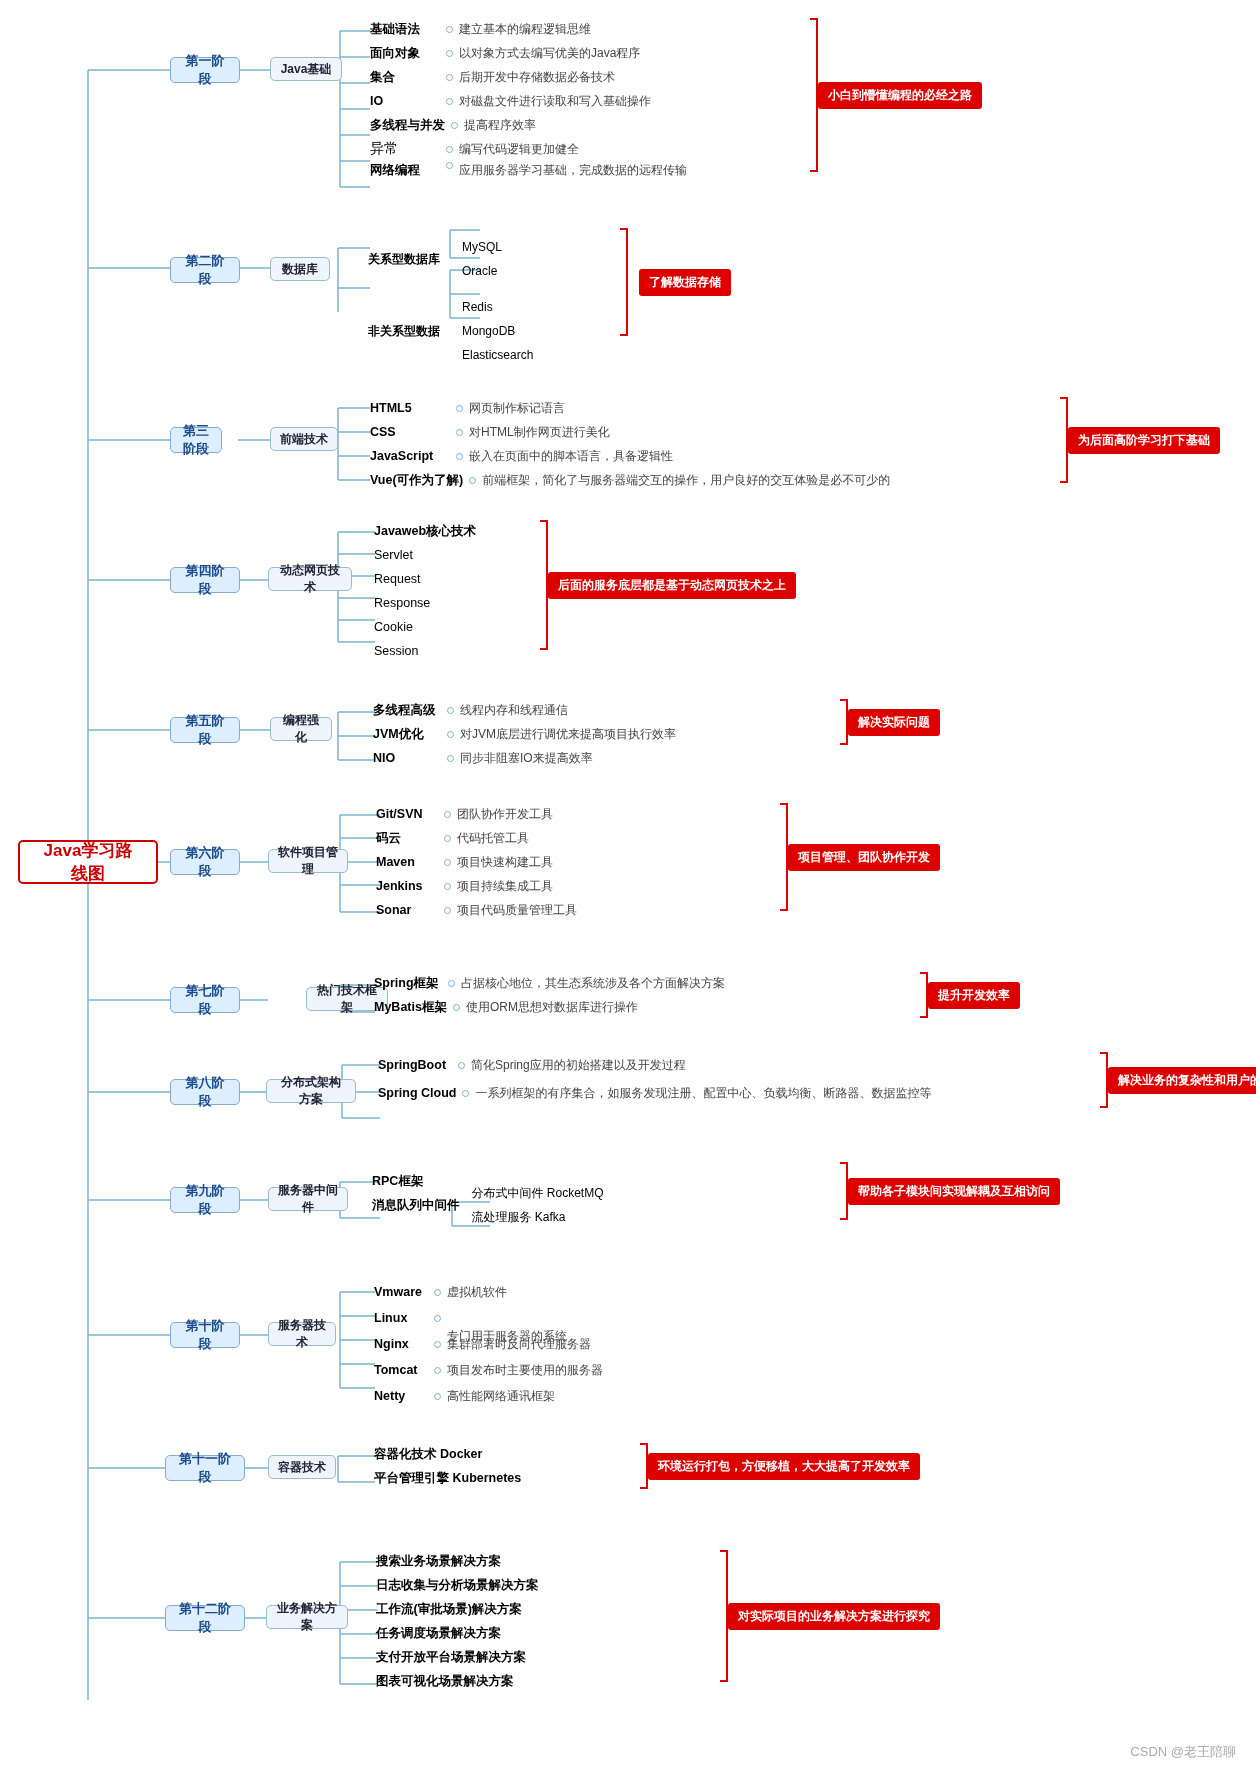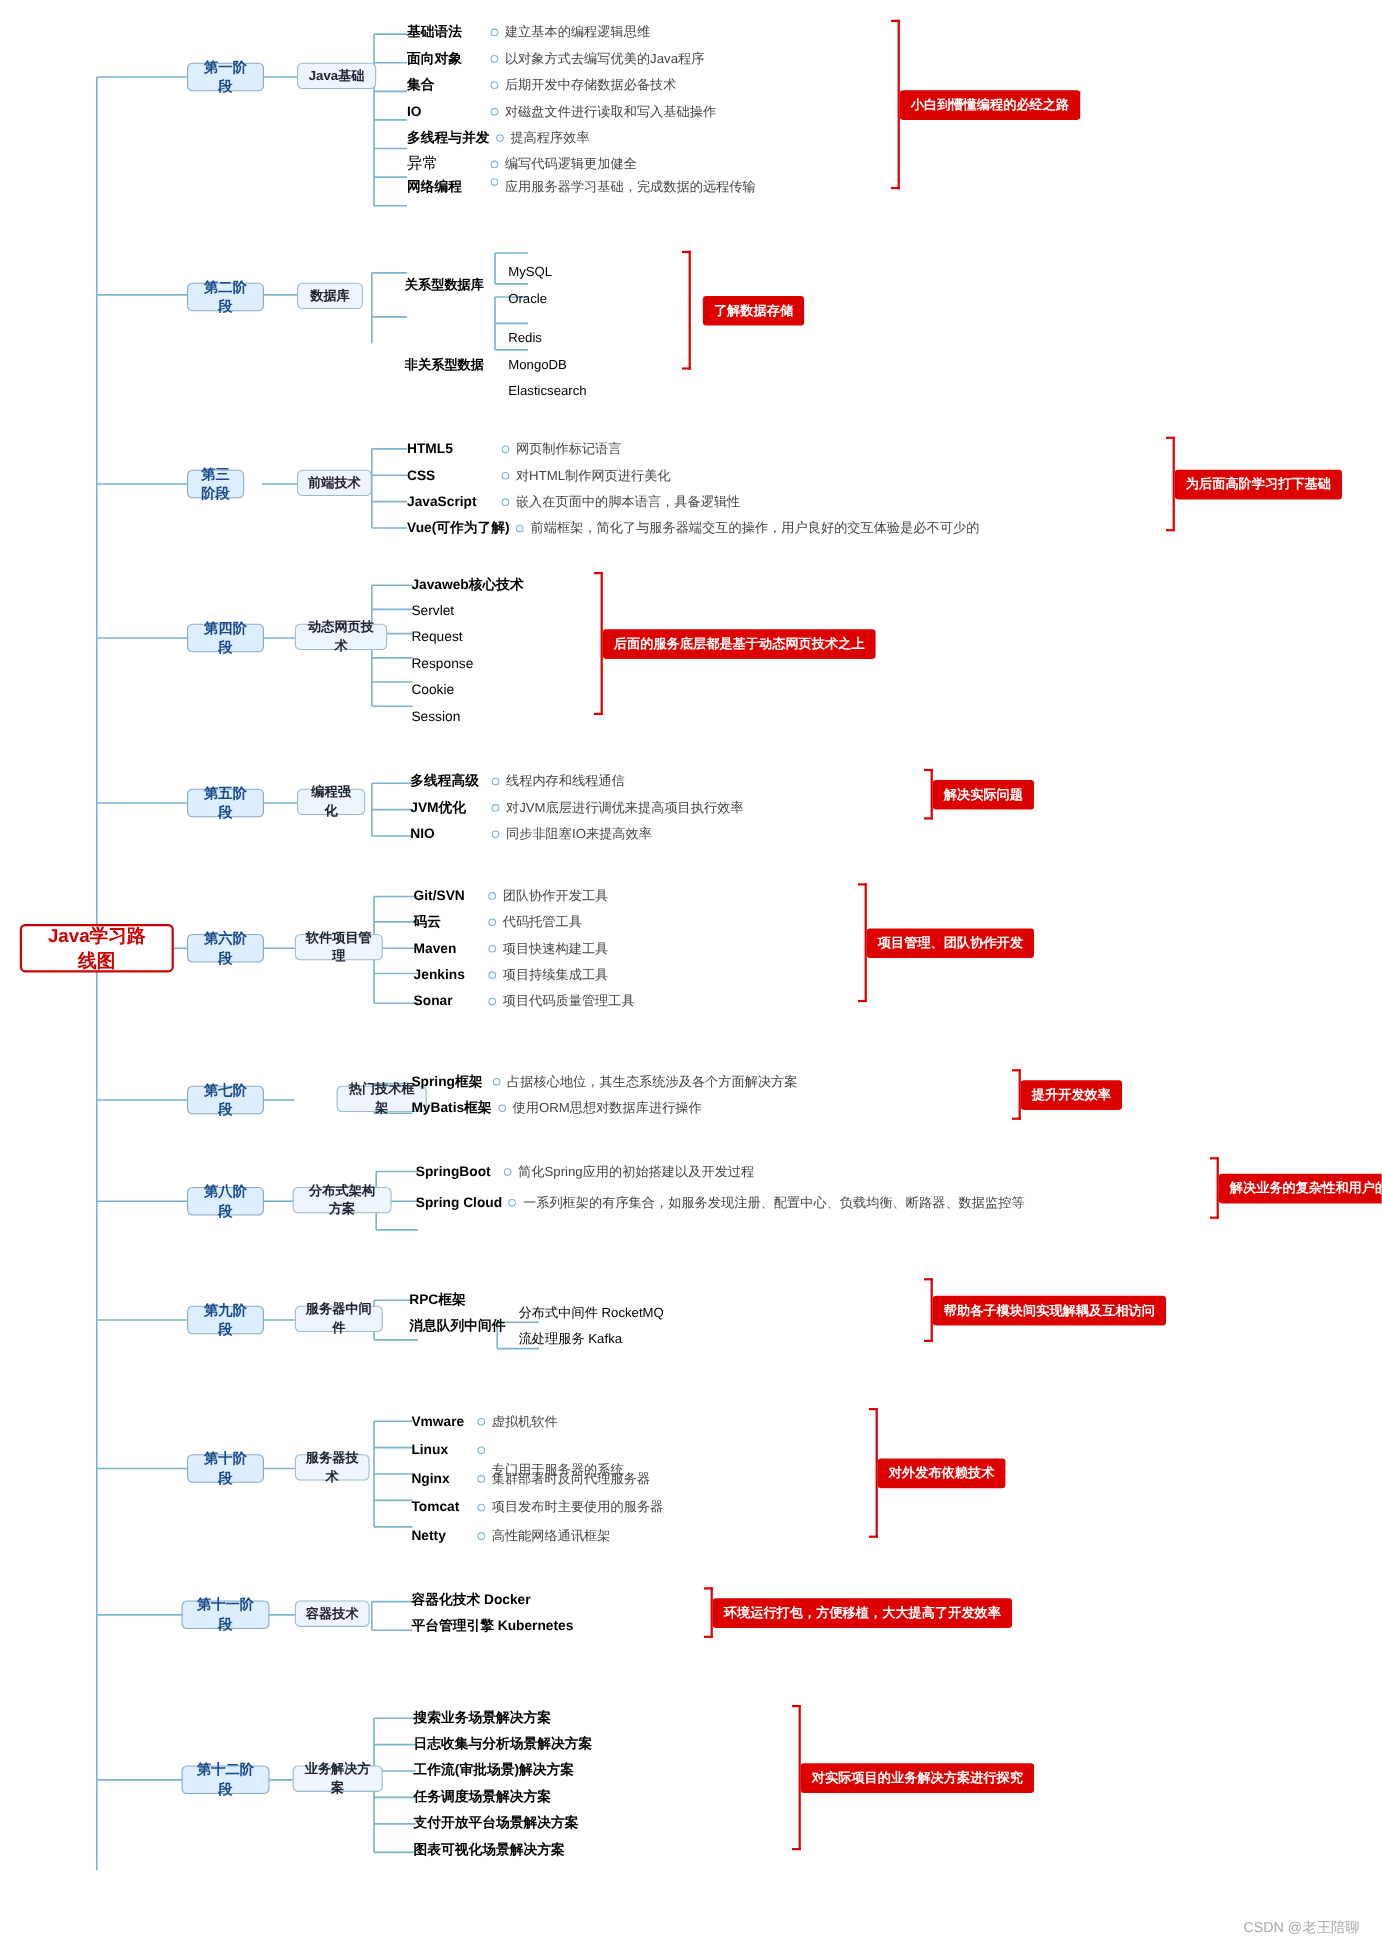--- a/index.html
+++ b/index.html
@@ -593,26 +593,20 @@
       <span style="font-size:12px;color:#444;">项目发布时主要使用的服务器</span>
     </div>
     <div style="display:flex;align-items:center;gap:6px;height:24px;">
       <span style="font-size:12.5px;min-width:54px;font-weight:600;">Netty</span>
       <div class="dot"></div>
       <span style="font-size:12px;color:#444;">高性能网络通讯框架</span>
     </div>
   </div>
 </div>
 
-<div style="position:absolute;left:790px;top:1280px;display:flex;align-items:center;">
-  <div style="width:8px;height:118px;border-top:2px solid #dd0000;border-right:2px solid #dd0000;border-bottom:2px solid #dd0000;"></div>
-  <div class="red-badge" style="position:relative;left:0;">
-    <span>对外发布依赖技术</span>
-  </div>
-</div>
 
 <div class="node-box node-stage" style="left:165px;top:1455px;width:80px;height:26px;">
   <span>第十一阶段</span>
 </div>
 <div class="node-box node-sub" style="left:268px;top:1455px;width:68px;height:24px;">
   <span>容器技术</span>
 </div>
 <div style="position:absolute;left:374px;top:1443px;">
   <div style="display:flex;flex-direction:column;gap:2px;">
     <div style="height:22px;display:flex;align-items:center;">

